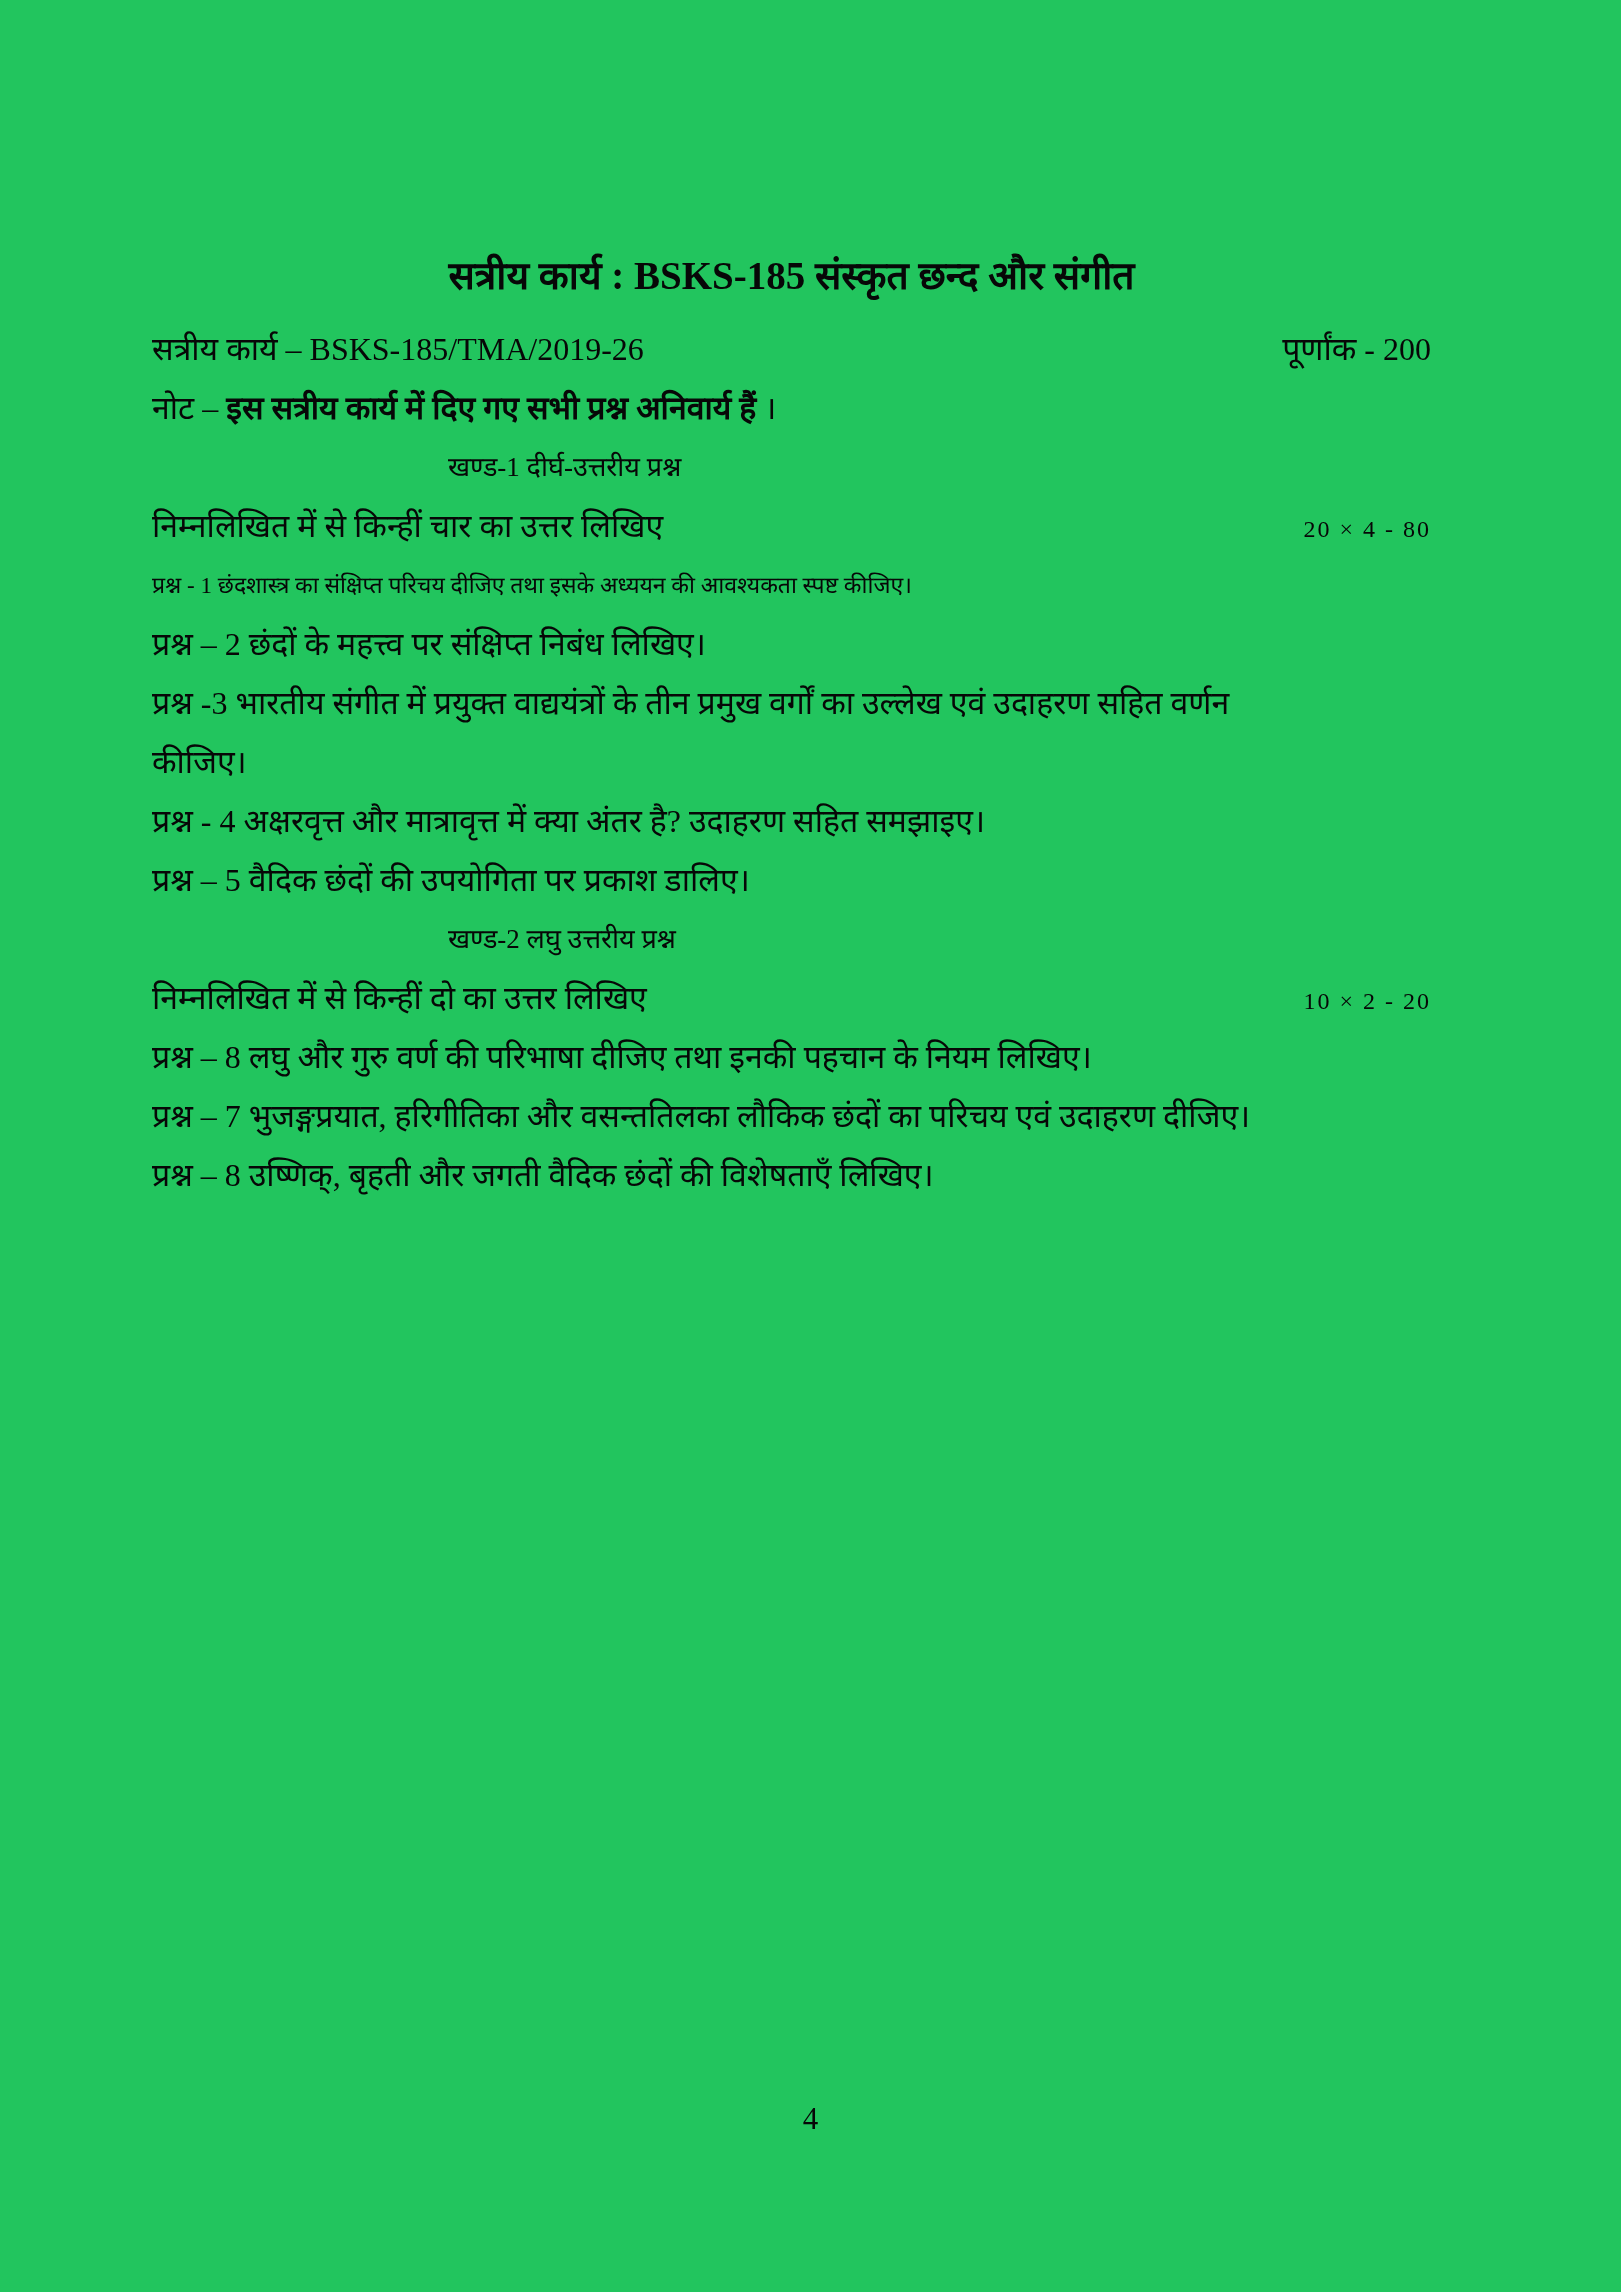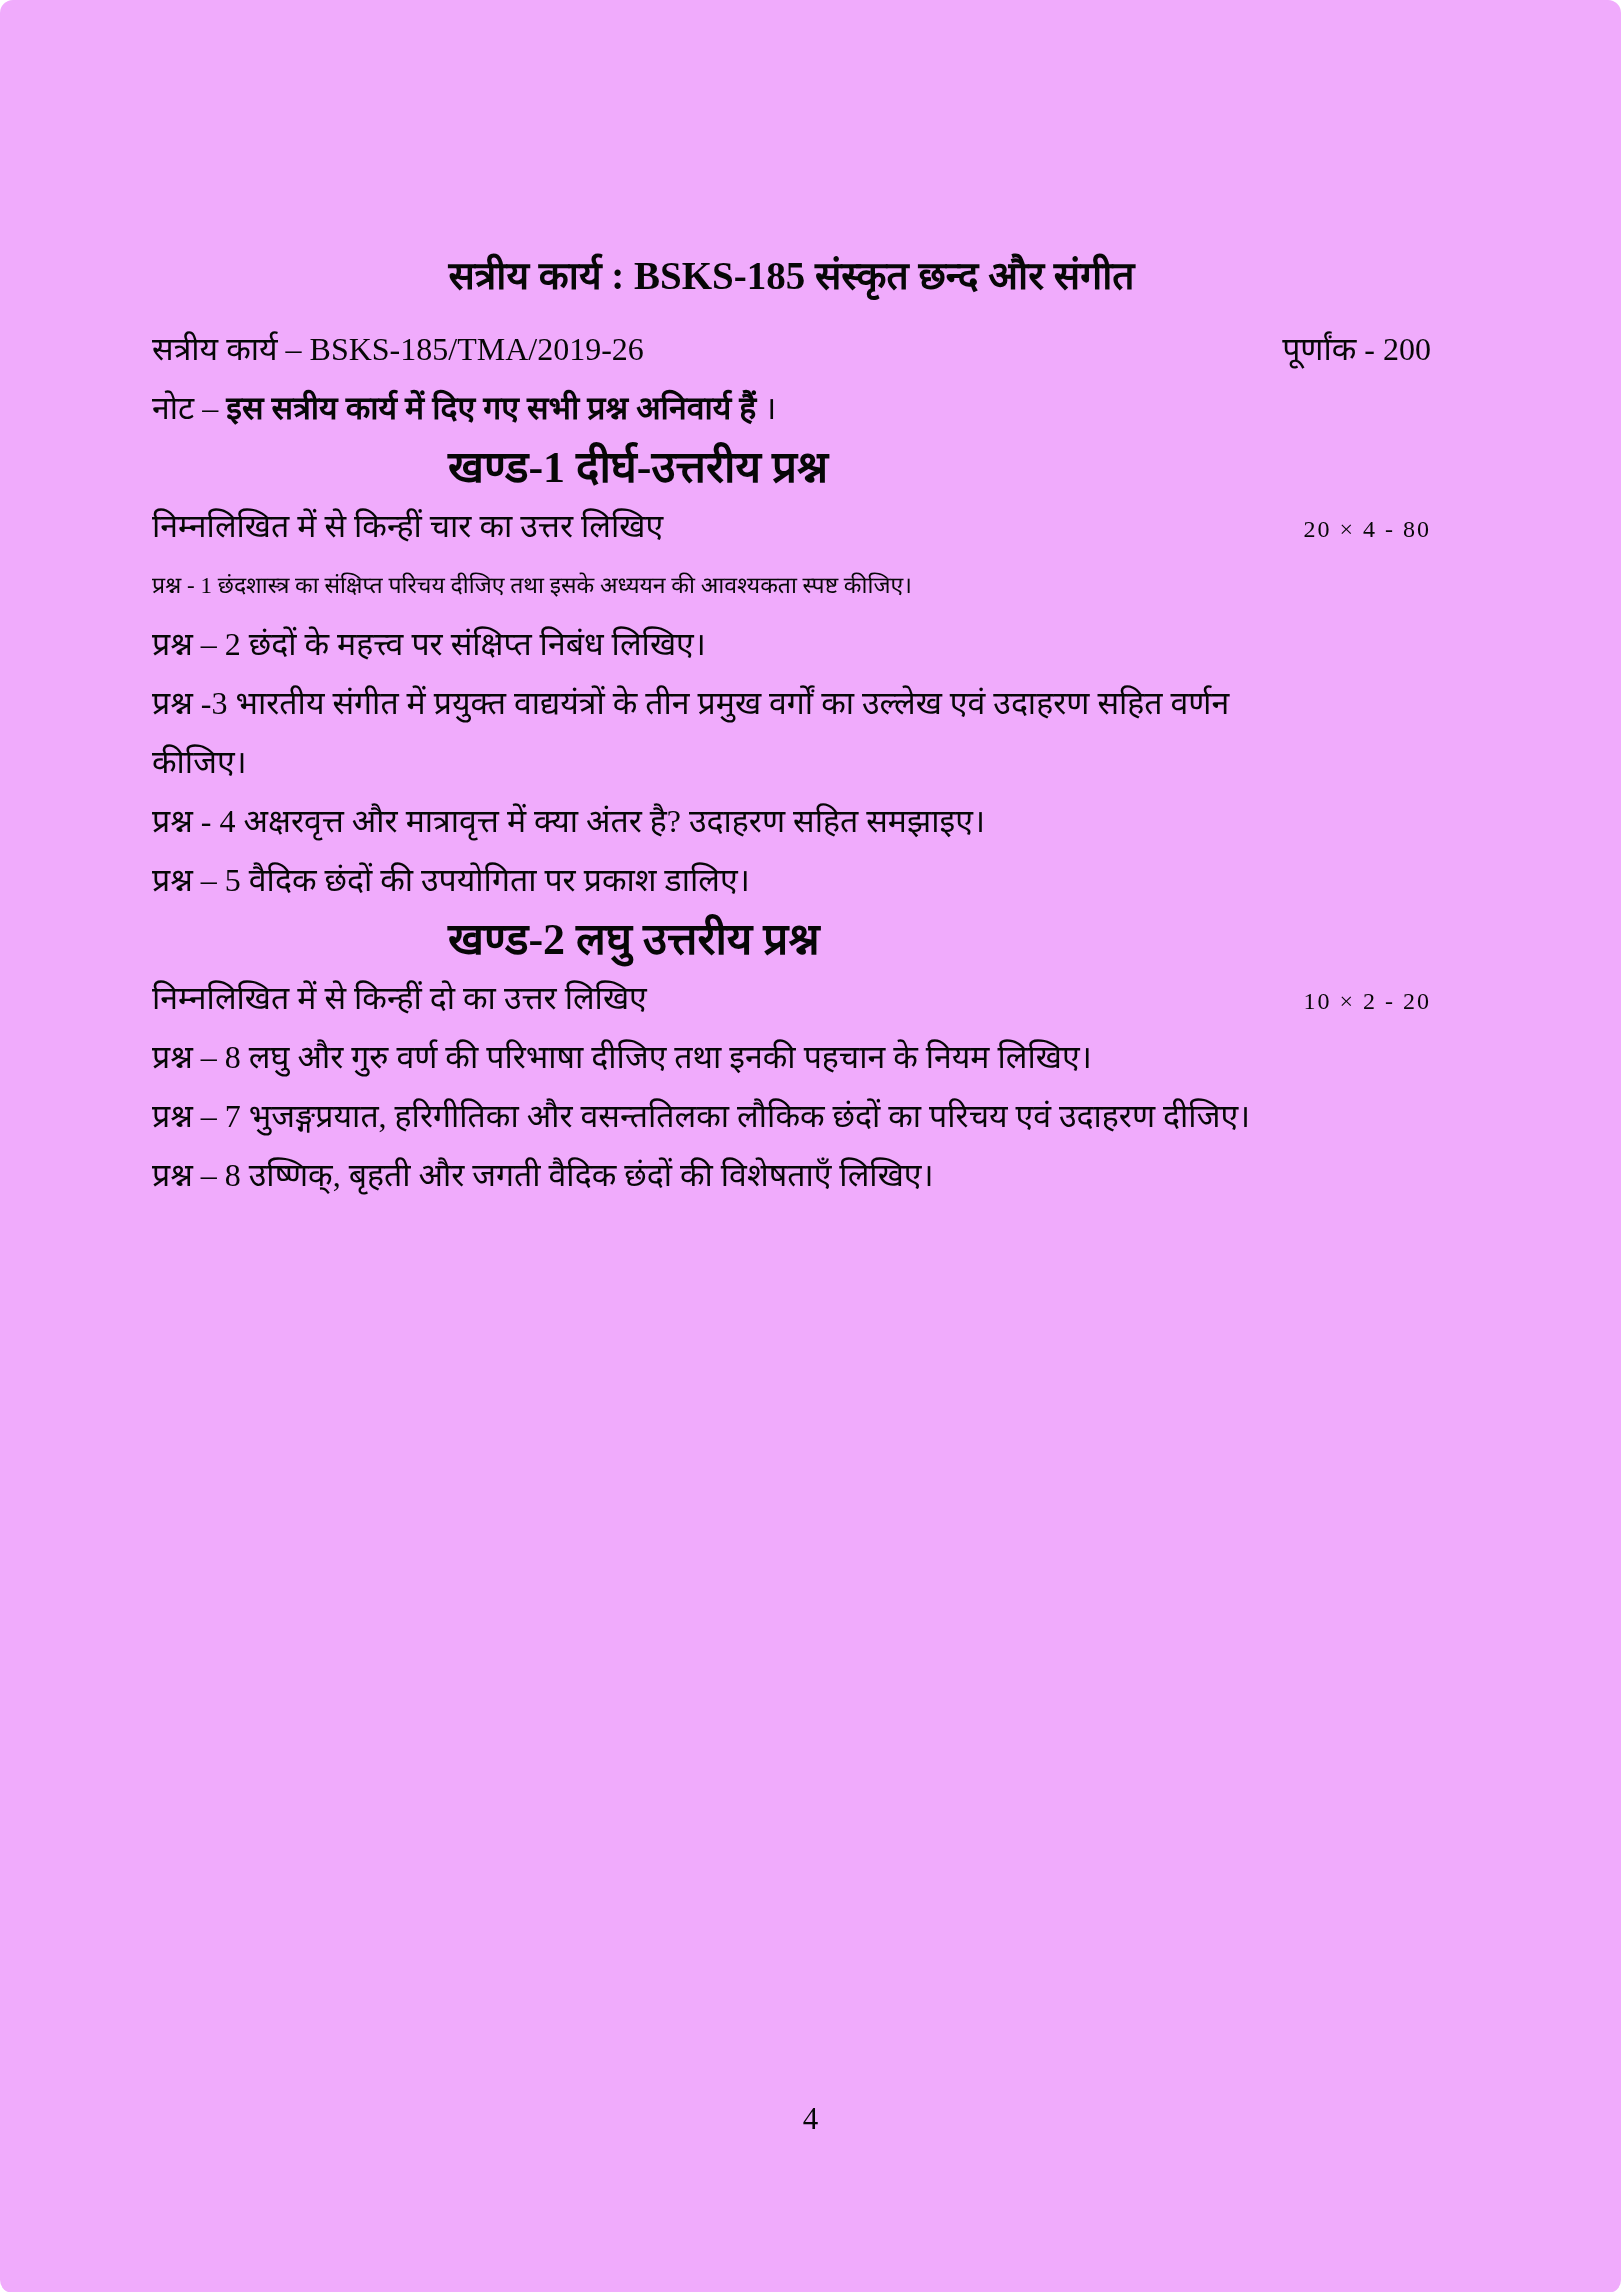--- a/index.html
+++ b/index.html
@@ -4,27 +4,26 @@
 <style>
   html, body {
     margin: 0;
     padding: 0;
     background: #ffffff;
   }
   .page {
     position: relative;
     width: 1621px;
     height: 2293px;
-    background: #f0abfc;
+    background: #22c55e;
     color: #070707;
     font-family: "Liberation Serif", "DejaVu Serif", serif;
     box-sizing: border-box;
     padding: 251px 190px 0 152px;
     overflow: hidden;
-    border-radius: 13px;
   }
   .title {
     text-align: center;
     font-size: 39px;
     font-weight: bold;
     line-height: 49px;
     margin-bottom: 19.6px;
     white-space: nowrap;
   }
   .line {
@@ -33,23 +32,23 @@
     height: 59px;
     white-space: nowrap;
   }
   .row {
     display: flex;
     justify-content: space-between;
     align-items: baseline;
   }
   .bold { font-weight: bold; }
   .section-heading {
-    font-weight: bold;
+    font-weight: normal;
     padding-left: 296px;
-    font-size: 44px;
+    font-size: 27px;
   }
   .qsmall { font-size: 23px; }
   .marks {
     font-size: 24px;
     letter-spacing: 2px;
   }
   .page-number {
     position: absolute;
     top: 2099px;
     left: 0;

